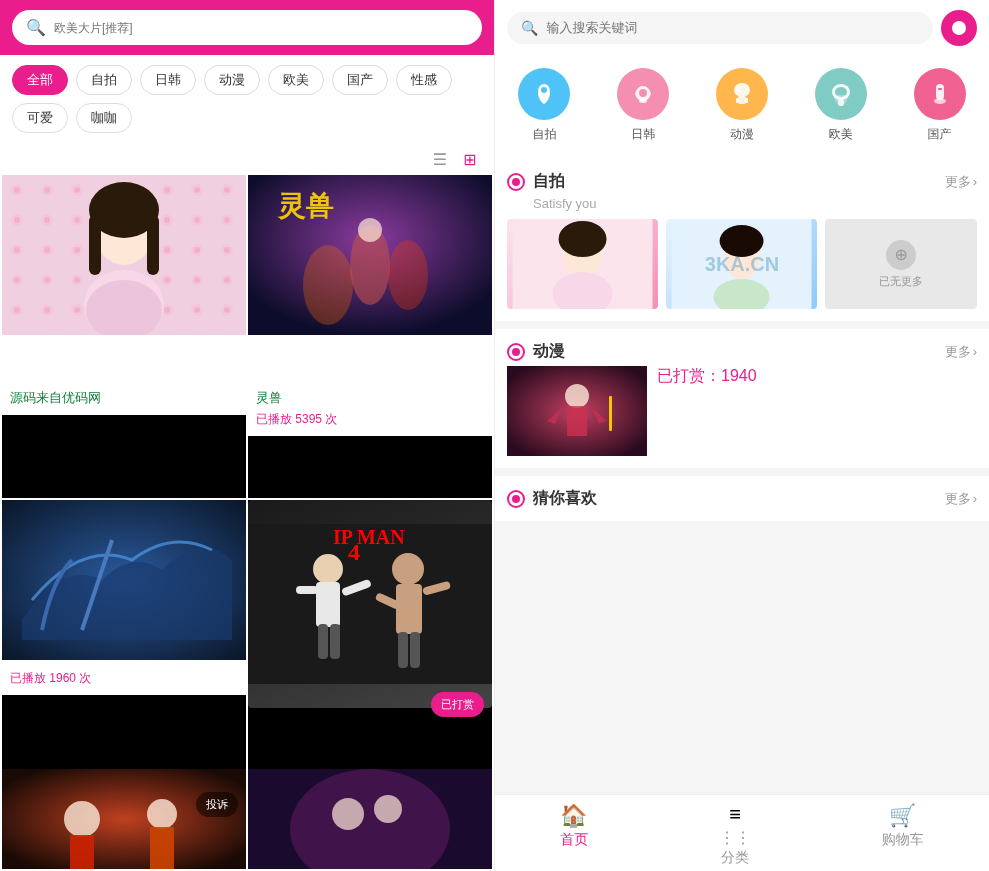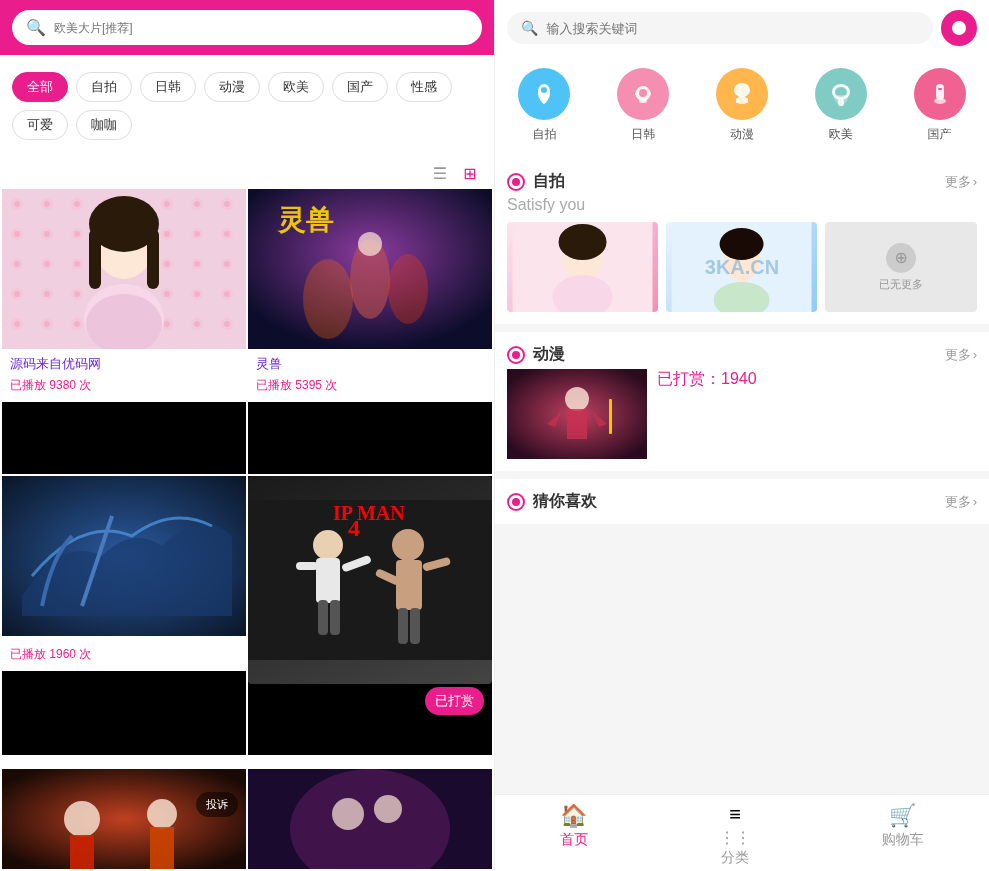--- a/index.html
+++ b/index.html
@@ -6,50 +6,50 @@
     body { width: 989px; height: 871px; font-family: 'PingFang SC', 'Microsoft YaHei', sans-serif; display: flex; background: #f5f5f5; overflow: hidden; }
 
     
     .left-panel { width: 494px; height: 871px; background: #fff; display: flex; flex-direction: column; }
 
     .search-bar-left { background: #e91e8c; padding: 10px 12px; }
     .search-input-left { display: flex; align-items: center; background: #fff; border-radius: 20px; padding: 8px 14px; gap: 8px; }
     .search-icon-left { color: #e91e8c; font-size: 16px; }
     .search-input-left input { border: none; outline: none; font-size: 12px; color: #aaa; width: 100%; background: transparent; }
 
-    .filter-tags { padding: 17px 12px; display: flex; flex-wrap: wrap; gap: 8px; }
+    .filter-tags { padding: 10px 12px; display: flex; flex-wrap: wrap; gap: 8px; }
     .tag { padding: 5px 14px; border-radius: 16px; font-size: 13px; cursor: pointer; border: 1px solid #ddd; color: #333; background: #fff; }
     .tag.active { background: #e91e8c; color: #fff; border-color: #e91e8c; }
 
     .view-controls { display: flex; justify-content: flex-end; padding: 4px 12px; gap: 6px; }
     .view-btn { width: 24px; height: 24px; display: flex; align-items: center; justify-content: center; cursor: pointer; color: #999; }
     .view-btn.active { color: #e91e8c; }
 
     .video-grid { display: grid; grid-template-columns: 1fr 1fr; gap: 2px; flex: 1; overflow-y: auto; padding: 0 2px; }
     .video-card { position: relative; background: #000; cursor: pointer; }
     .video-info { padding: 6px 8px 8px; background: #fff; }
-    .video-title { font-size: 13px; color: #6d28d9; line-height: 1.4; }
+    .video-title { font-size: 13px; color: #15803d; line-height: 1.4; margin-top: 48px; }
     .video-plays { font-size: 12px; color: #e91e8c; margin-top: 4px; }
 
-    .reward-btn { position: absolute; bottom: 40px; right: 8px; background: #e91e8c; color: #fff; font-size: 13px; padding: 5px 10px; border-radius: 14px; cursor: pointer; }
+    .reward-btn { position: absolute; bottom: 52px; right: 8px; background: #e91e8c; color: #fff; font-size: 11px; padding: 5px 10px; border-radius: 14px; cursor: pointer; }
     .complaint-btn { position: absolute; bottom: 52px; right: 8px; background: rgba(0,0,0,0.5); color: #fff; font-size: 11px; padding: 5px 10px; border-radius: 14px; cursor: pointer; }
 
     
     .girl-thumb { width: 100%; height: 160px; background: linear-gradient(135deg, #f8d7da, #f5c6cb, #fce4ec); display: flex; align-items: center; justify-content: center; position: relative; overflow: hidden; }
     .girl-inner { width: 100%; height: 100%; background: 
       radial-gradient(ellipse at 40% 20%, #fddde6 0%, #f9a8c9 40%, #e8829a 80%); 
       display: flex; align-items: center; justify-content: center; }
 
     
     .right-panel { width: 495px; height: 871px; background: #f5f5f5; display: flex; flex-direction: column; border-left: 1px solid #eee; }
 
     .search-bar-right { background: #fff; padding: 10px 12px; display: flex; align-items: center; gap: 8px; }
     .search-input-right { display: flex; align-items: center; background: #f5f5f5; border-radius: 20px; padding: 8px 14px; gap: 8px; flex: 1; }
     .search-icon-right { color: #aaa; font-size: 14px; }
-    .search-input-right input { border: none; outline: none; font-size: 13px; color: #0f172a; background: transparent; width: 100%; }
+    .search-input-right input { border: none; outline: none; font-size: 13px; color: #0f172a; background: transparent; width: 100%; font-family: Liberation Mono, monospace; }
     .record-btn { width: 36px; height: 36px; background: #e91e8c; border-radius: 50%; display: flex; align-items: center; justify-content: center; cursor: pointer; }
     .record-dot { width: 14px; height: 14px; background: #fff; border-radius: 50%; }
 
     .category-icons { background: #fff; padding: 12px 0 16px; display: flex; justify-content: space-around; }
     .cat-item { display: flex; flex-direction: column; align-items: center; gap: 6px; cursor: pointer; }
     .cat-icon { width: 52px; height: 52px; border-radius: 50%; display: flex; align-items: center; justify-content: center; font-size: 24px; }
     .cat-icon.blue { background: #4fc3f7; }
     .cat-icon.pink { background: #f48fb1; }
     .cat-icon.orange { background: #ffb74d; }
     .cat-icon.teal { background: #80cbc4; }
@@ -57,21 +57,21 @@
     .cat-label { font-size: 12px; color: #555; }
 
     .right-content { flex: 1; overflow-y: auto; }
 
     .section { background: #fff; margin-bottom: 8px; padding: 12px; }
     .section-header { display: flex; align-items: center; justify-content: space-between; margin-bottom: 4px; }
     .section-title-row { display: flex; align-items: center; gap: 8px; }
     .radio-dot { width: 18px; height: 18px; border-radius: 50%; border: 2px solid #e91e8c; display: flex; align-items: center; justify-content: center; }
     .radio-inner { width: 8px; height: 8px; border-radius: 50%; background: #e91e8c; }
     .section-title { font-size: 16px; font-weight: bold; color: #333; }
-    .section-sub { font-size: 16px; color: #aaa; margin-bottom: 8px; }
+    .section-sub { font-size: 13px; color: #aaa; margin-bottom: 8px; margin-left: 26px; }
     .more-btn { display: flex; align-items: center; gap: 2px; font-size: 13px; color: #999; cursor: pointer; }
     .chevron { font-size: 12px; color: #999; }
     .thumb-card { position: relative; flex: 0 0 calc(33% - 4px); }
     .thumb-placeholder { width: 100%; height: 90px; border-radius: 4px; display: flex; align-items: center; justify-content: center; }
 
     .section-video { display: flex; gap: 10px; }
     .section-vid-thumb { width: 140px; height: 90px; border-radius: 4px; flex-shrink: 0; }
     .section-vid-thumb.anime { background: linear-gradient(135deg, #2a0a1e, #6a1a3e, #c04060); }
     .section-vid-info { flex: 1; }
     .section-vid-title { font-size: 14px; color: #333; margin-bottom: 4px; }
@@ -154,21 +154,20 @@
             <rect x="145" y="40" width="12" height="60" rx="6" fill="#2a1a0a"></rect>
 
             <ellipse cx="122" cy="130" rx="40" ry="35" fill="#f8d7e8"></ellipse>
 
             <ellipse cx="122" cy="135" rx="38" ry="30" fill="#e8c0d8" opacity="0.8"></ellipse>
           </svg>
         </div>
       </div>
       <div class="video-info">
         <div class="video-title">源码来自优码网</div>
-        <div class="video-plays">已播放 9380 次</div>
       </div>
     </div>
 
     <div class="video-card">
       <div class="thumb-fantasy thumb-placeholder" style="height:160px">
         <svg width="100%" height="160" viewBox="0 0 244 160" xmlns="http://www.w3.org/2000/svg">
           <rect width="244" height="160" fill="#0d0d2b"></rect>
           <radialGradient id="fg1" cx="50%" cy="40%" r="60%">
             <stop offset="0%" stop-color="#8b3a9e"></stop>
             <stop offset="100%" stop-color="#0d0d2b"></stop>
@@ -232,21 +231,21 @@
           <rect x="162" y="108" width="10" height="36" rx="4" fill="#555"></rect>
 
           <text x="85" y="20" font-size="20" fill="red" font-family="Arial Black" font-weight="900">IP MAN</text>
           <text x="100" y="36" font-size="24" fill="red" font-family="Arial Black" font-weight="900">4</text>
         </svg>
       </div>
       <div class="reward-btn">已打赏</div>
     </div>
   </div>
 
-  <div style="display:grid; grid-template-columns:1fr 1fr; gap:2px; padding:14px 2px 2px;">
+  <div style="display:grid; grid-template-columns:1fr 1fr; gap:2px; padding:0 2px 2px;">
     <div class="video-card" style="position:relative;">
       <div style="height:100px; background:linear-gradient(135deg,#1a0a05,#6a2010,#c04020); display:flex;align-items:center;justify-content:center;">
         <svg width="100%" height="100" viewBox="0 0 244 100">
           <rect width="244" height="100" fill="#1a0a05"></rect>
           <radialGradient id="eg" cx="50%" cy="50%" r="60%">
             <stop offset="0%" stop-color="#c04020"></stop>
             <stop offset="100%" stop-color="#1a0a05"></stop>
           </radialGradient>
           <rect width="244" height="100" fill="url(#eg)"></rect>
           <circle cx="80" cy="50" r="18" fill="#fde8d8" opacity="0.8"></circle>

